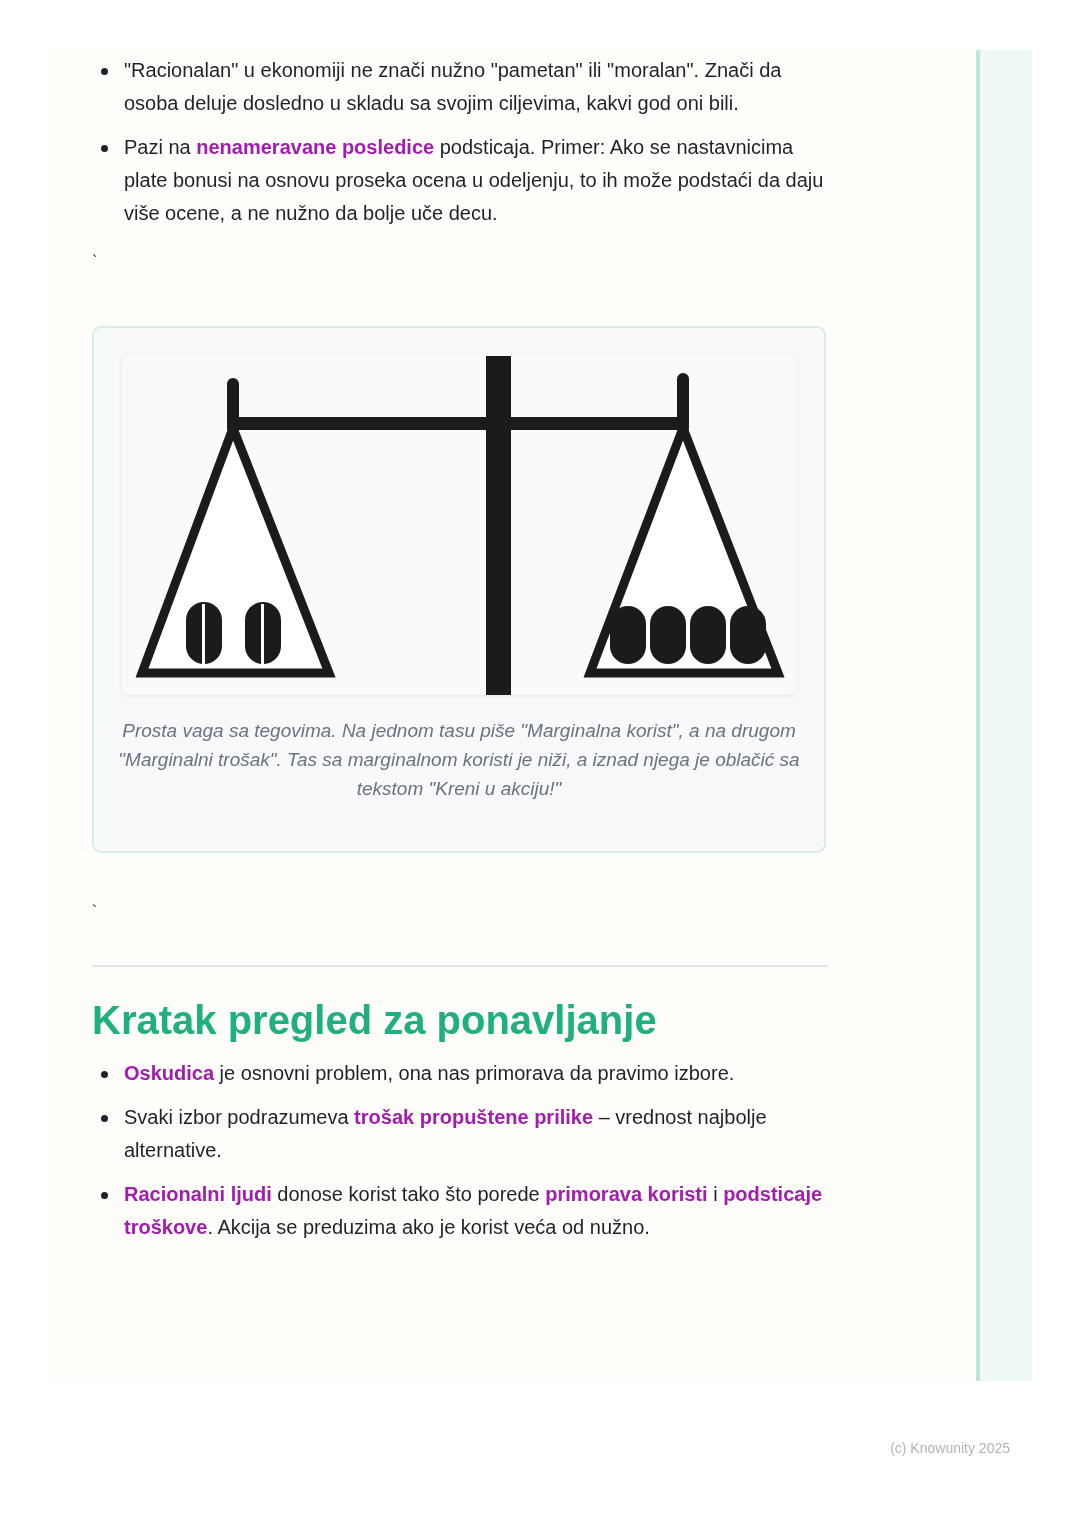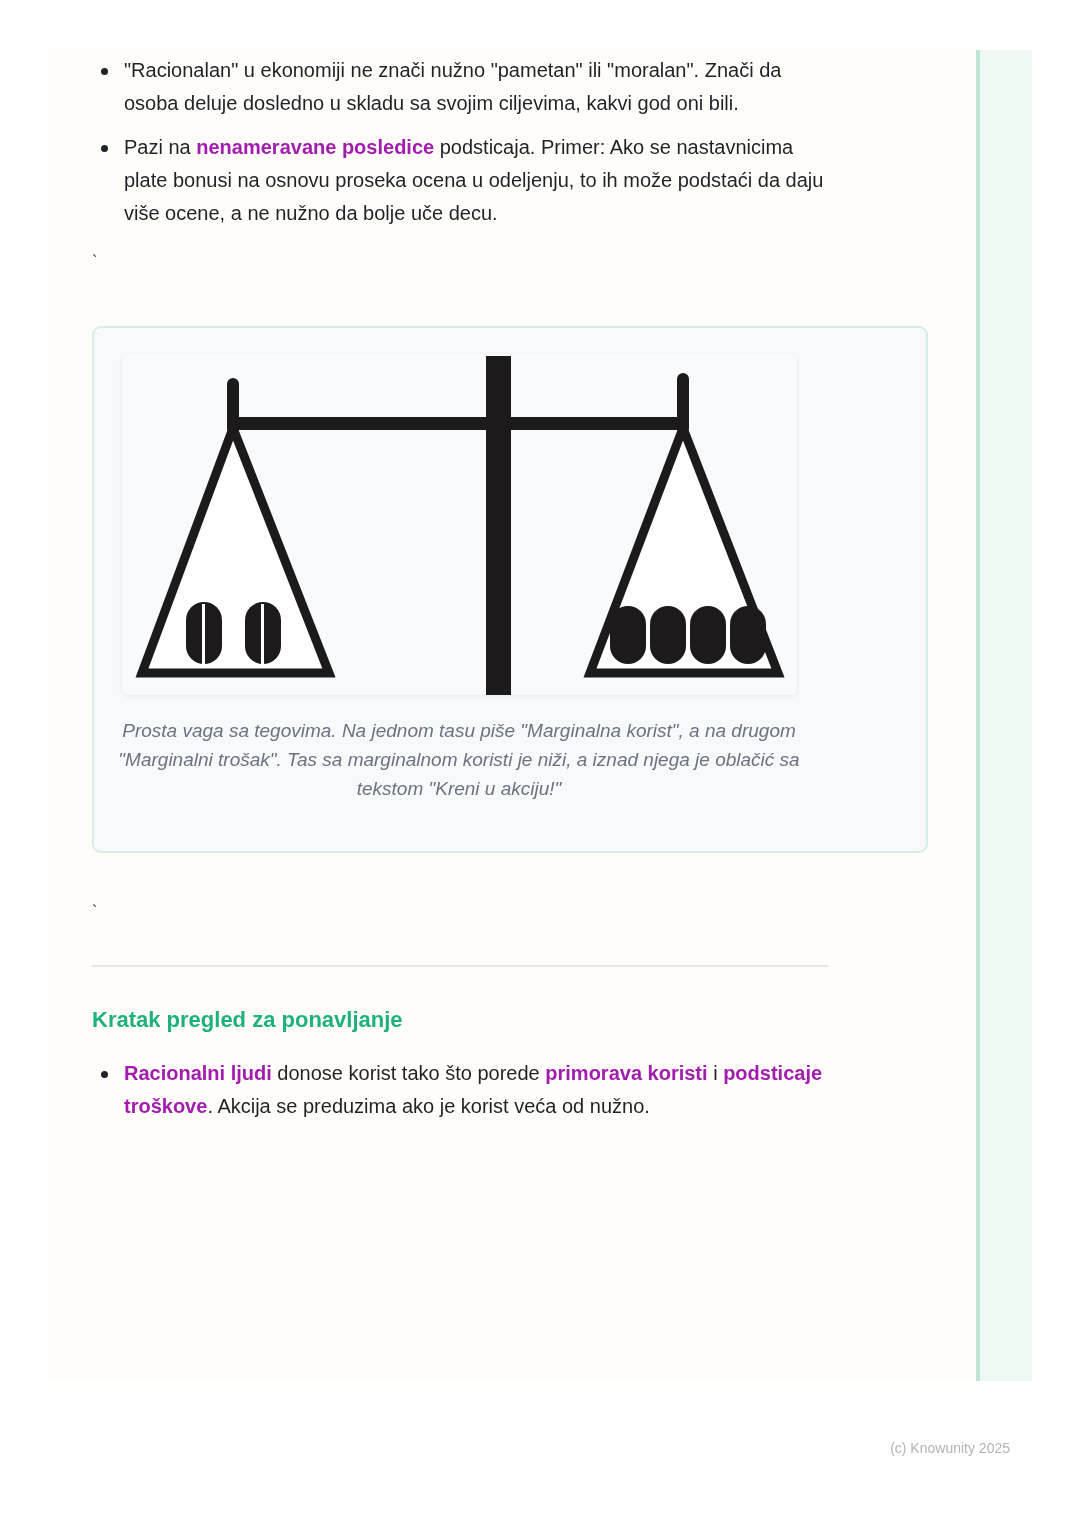--- a/index.html
+++ b/index.html
@@ -43,21 +43,21 @@
       position: absolute; left: -23px; top: 14px;
       width: 7px; height: 7px; border-radius: 50%;
       background: #1f2328;
     }
     b { font-weight: 700; color: #a21caf; }
     .backtick {
       font-size: 16px; color: #333; height: 20px; line-height: 20px;
     }
     .figure-box {
       position: absolute; left: 92px; top: 326px;
-      width: 836px; height: 527px;
+      width: 734px; height: 527px;
       box-sizing: border-box;
       background: #f7f9fb;
       border: 2px solid #d8eee4;
       border-radius: 9px;
       padding-left: 12px;
     }
     .figure-image {
       position: absolute; left: 28px; top: 26px;
       width: 675px; height: 341px;
       background: #f8fafc;
@@ -74,21 +74,21 @@
       line-height: 29px;
       color: #6b7280;
     }
     .divider {
       position: absolute; left: 92px; top: 965px;
       width: 736px; height: 2px; background: #e4e6e8;
     }
     .section-title {
       position: absolute; left: 92px; top: 998px;
       margin: 0;
-      font-size: 22px; font-weight: 700;
+      font-size: 40px; font-weight: 700;
       color: #1fb07f;
       line-height: 44px;
     }
     .summary {
       position: absolute; left: 92px; top: 1057px;
       width: 740px;
     }
     .footer {
       position: absolute; right: 70px; top: 1440px;
       font-size: 14px; color: #b0b3b8;
@@ -138,17 +138,19 @@
 </div>
 
 <div class="backtick" style="position:absolute; left:92px; top:902px;">`</div>
 
 <div class="divider"></div>
 
 <h2 class="section-title">Kratak pregled za ponavljanje</h2>
 
 <div class="summary">
   <ul class="bullets">
+    <li><b>Oskudica</b><span> je osnovni problem, ona nas primorava da pravimo izbore.</span></li>
+    <li><span>Svaki izbor podrazumeva </span><b>trošak propuštene prilike</b><span> – vrednost najbolje alternative.</span></li>
     <li><b>Racionalni ljudi</b><span> donose korist tako što porede </span><b>primorava koristi</b><span> i </span><b>podsticaje troškove</b><span>. Akcija se preduzima ako je korist veća od nužno.</span></li>
   </ul>
 </div>
 
 <div class="footer">(c) Knowunity 2025</div>
 
 </body></html>

